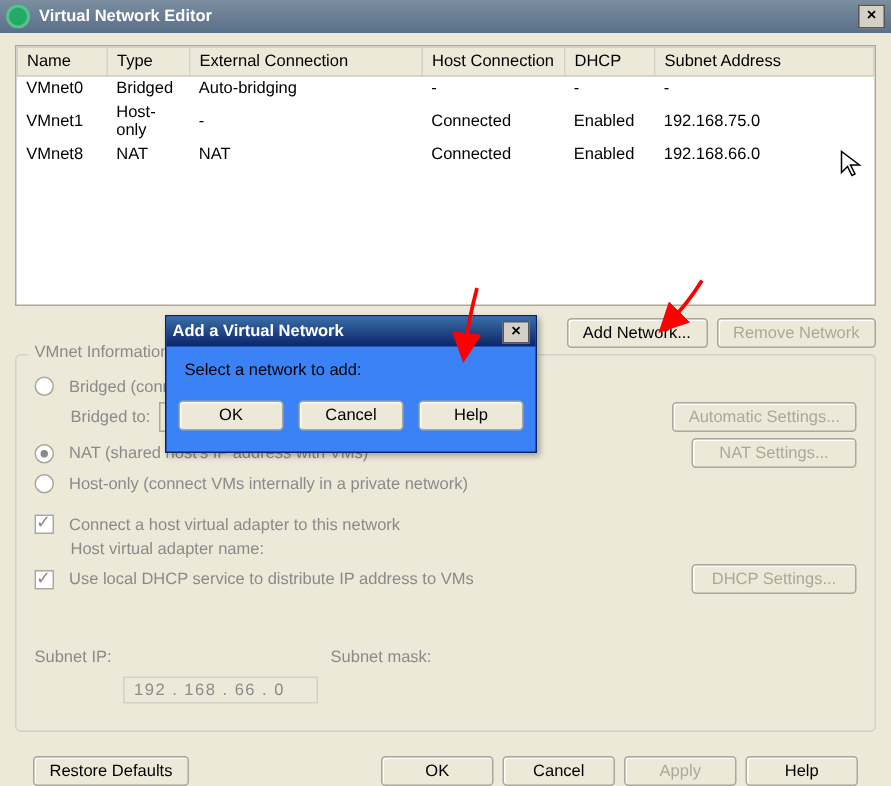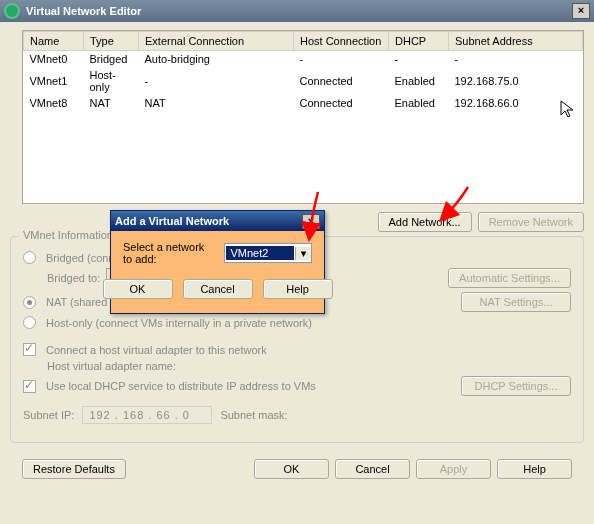--- a/index.html
+++ b/index.html
@@ -2,45 +2,45 @@
 <html><head>
 <meta charset="utf-8">
 <style>
   * { box-sizing: border-box; font-family: Tahoma, sans-serif; font-size: 11px; }
   body { margin: 0; background: #ece9d8; width: 594px; height: 524px; overflow: hidden; position: relative; }
   .titlebar { height: 22px; background: linear-gradient(#7b8ea0,#5a7089); color: #fff; display: flex; align-items: center; padding: 0 4px; }
   .titlebar .icon { width: 16px; height: 16px; background: #2a6; border-radius: 50%; margin-right: 6px; box-shadow: inset 0 0 0 2px #fff4; }
   .titlebar .title { flex: 1; font-weight: bold; }
   .titlebar .close { width: 18px; height: 16px; background: #d4d0c8; border: 1px solid #555; text-align: center; line-height: 13px; color: #000; font-weight: bold; font-family: Arial; }
   .content { padding: 8px 10px; }
-  .table-wrap { background: #fff; border: 1px solid #aca899; height: 174px; overflow: hidden; margin-left: 12px; }
+  .table-wrap { background: #fff; border: 1px solid #aca899; height: 174px; overflow: hidden; }
   table { width: 100%; border-collapse: collapse; }
   th { background: #ece9d8; text-align: left; padding: 3px 6px; border: 1px solid #d4d0c8; font-weight: normal; }
   td { padding: 2px 6px; }
   .buttons-row { display: flex; justify-content: flex-end; gap: 6px; margin-top: 8px; }
   button.win { background: #ece9d8; border: 1px solid #aca899; padding: 3px 10px; min-width: 75px; border-radius: 3px; box-shadow: inset 1px 1px 0 #fff; }
   button.win:disabled { color: #aca899; }
   .fieldset { border: 1px solid #d4d0c8; border-radius: 4px; margin-top: 4px; padding: 10px 12px 14px 12px; position: relative; }
   .fieldset .legend { position: absolute; top: -8px; left: 8px; background: #ece9d8; padding: 0 4px; color: #8a8a8a; }
   .row { display: flex; align-items: center; margin: 4px 0; gap: 6px; color: #8a8a8a; }
   .radio, .check { width: 13px; height: 13px; border: 1px solid #aca899; margin-right: 4px; flex-shrink:0; }
   .radio { border-radius: 50%; background: #fff; position: relative; }
   .radio.sel::after { content:""; position:absolute; inset:3px; background:#8a8a8a; border-radius:50%; }
   .check { background: #fff; position: relative; }
   .check.sel::after { content:"✓"; position:absolute; top:-3px; left:0; color:#8a8a8a; font-size:12px; }
   .row input[type="text"], .dropdown { border: 1px solid #aca899; background: #fff; height: 20px; padding: 0 4px; }
   .dropdown { display:inline-flex; align-items:center; min-width: 200px; justify-content: space-between; color:#8a8a8a; background:#ece9d8; }
   .row button.win { min-width: 110px; }
   .row.right { justify-content: space-between; }
   .spacer { flex: 1; }
-  .ip { display:inline-flex; border:1px solid #d4d0c8; background:#ece9d8; padding:2px 6px; color:#8a8a8a; min-width:130px; letter-spacing:1px; }
+  .ip { display:inline-flex; border:1px solid #d4d0c8; background:#ece9d8; padding:2px 6px; color:#8a8a8a; min-width:130px; letter-spacing:1px;margin-top:45px; }
   .bottom-bar { display:flex; gap:6px; padding: 8px 22px; align-items:center; }
   .bottom-bar .spacer { flex:1; }
   
-  .modal { position:absolute; top:210px; left:110px; width:215px; background:#fdba74; border:1px solid #0a246a; box-shadow: 2px 2px 4px rgba(0,0,0,.3); }
+  .modal { position:absolute; top:210px; left:110px; width:248px; background:#3b82f6; border:1px solid #0a246a; box-shadow: 2px 2px 4px rgba(0,0,0,.3); }
   .modal .mtitle { height:20px; background: linear-gradient(#3a6ea5,#0a246a); color:#fff; display:flex; align-items:center; padding:0 4px; font-weight:bold; }
   .modal .mtitle .close { margin-left:auto; width:18px; height:15px; background:#d4d0c8; border:1px solid #555; text-align:center; line-height:12px; color:#000; font-family:Arial; }
   .modal .mbody { padding:10px 12px 14px 12px; }
   .modal .sel { border:1px solid #7f9db9; height:20px; display:flex; align-items:center; width:110px; background:#fff; }
   .modal .sel .val { flex:1; background:#0a246a; color:#fff; padding:1px 4px; margin:1px; }
   .modal .sel .arrow { width:16px; text-align:center; background:#ece9d8; border-left:1px solid #aca899; }
   .modal .btnrow { display:flex; gap:10px; margin-top:14px; justify-content:center; }
   .modal button.win { min-width:70px; }
   .arrow-annot { position:absolute; pointer-events:none; }
   .arrow-annot svg { overflow:visible; }
@@ -164,24 +164,20 @@
 </div>
 
 <div class="modal">
   <div class="mtitle">
     <span>Add a Virtual Network</span>
     <span class="close">×</span>
   </div>
   <div class="mbody">
     <div style="display:flex; align-items:center; gap:8px">
       <span>Select a network to add:</span>
-      <span class="sel">
-        <span class="val">VMnet2</span>
-        <span class="arrow">▾</span>
-      </span>
     </div>
     <div class="btnrow">
       <button class="win">OK</button>
       <button class="win">Cancel</button>
       <button class="win">Help</button>
     </div>
   </div>
 </div>
 
 <div class="arrow-annot" style="top:190px; left:300px">

